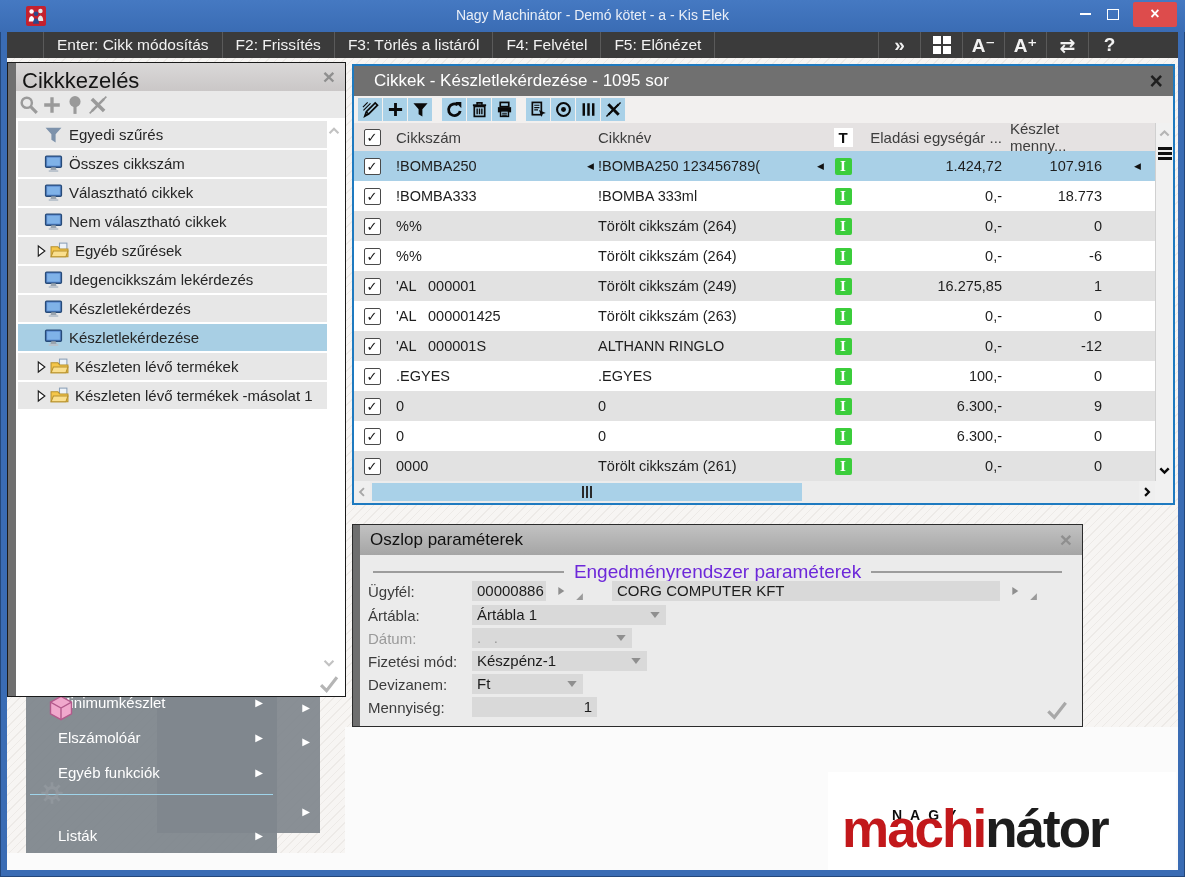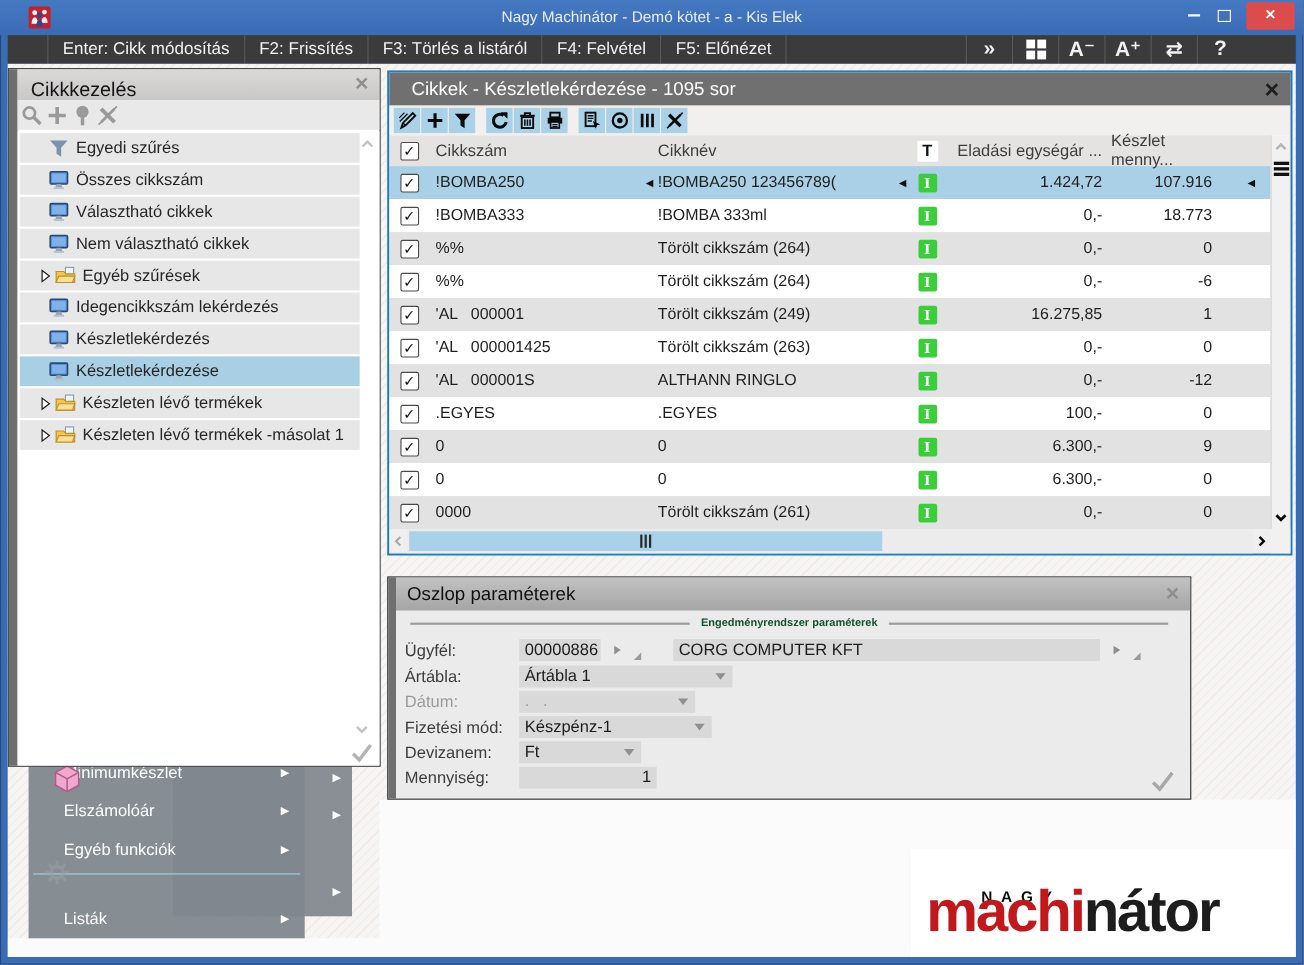--- a/index.html
+++ b/index.html
@@ -50,21 +50,21 @@
   
   .logo{position:absolute;left:821px;top:714px;width:348px;height:98px;background:#fff;z-index:2;}
   .logo-top{position:absolute;left:64px;top:35px;font-size:14px;font-weight:bold;letter-spacing:8px;color:#0d0d0d;}
   .logo-main{position:absolute;left:14px;top:26px;font-size:53px;font-weight:bold;letter-spacing:-2px;color:#1d1d1d;text-align:right;}
   .l-red{color:#c2181b;}
 
   
   .panel-l{position:absolute;left:0;top:4px;width:339px;height:635px;background:#fff;border:1px solid #1a1a1a;box-sizing:border-box;z-index:10;}
   .lbar{position:absolute;left:0;top:0;bottom:0;width:8px;background:#6f6f6f;}
   .lp-head{position:absolute;left:8px;right:0;top:0;height:28px;background:linear-gradient(#dad8d8,#cac7c7);display:flex;align-items:center;}
-  .lp-title{font-size:18px;color:#141414;padding-left:12px;flex:1;margin-top:8px;}
+  .lp-title{font-size:22px;color:#141414;padding-left:6px;flex:1;margin-top:8px;}
   .lp-close{color:#8f8f8f;font-size:21px;font-weight:bold;padding:0 10px;line-height:26px;}
   .lp-tools{position:absolute;left:8px;right:0;top:28px;height:27px;background:#e9e9e9;display:flex;align-items:center;padding-left:3px;}
   .lp-tool{width:23px;height:20px;color:#9a9a9a;}
   .lp-tool svg{width:20px;height:20px;}
   .lp-tree{position:absolute;left:8px;right:0;top:56px;bottom:0;background:#fff;}
   .tree-item{height:27px;margin:2px 18px 0 2px;background:#e7e7e7;display:flex;align-items:center;font-size:15px;color:#262626;padding-left:26px;}
   .tree-item.has-arrow{padding-left:16px;}
   .tree-item.sel{background:#a8cfe4;}
   .t-arrow{width:14px;height:16px;margin-right:2px;}
   .t-arrow svg{width:14px;height:16px;}
@@ -121,21 +121,21 @@
   .hs-corner{width:18px;background:#f1f1f1;}
 
   
   .dialog{position:absolute;left:345px;top:466px;width:731px;height:203px;background:#ebebeb;border:1px solid #2b2b2b;box-sizing:border-box;z-index:11;}
   .dlbar{position:absolute;left:0;top:0;bottom:0;width:7px;background:#6f6f6f;}
   .dg-head{position:absolute;left:7px;right:0;top:0;height:30px;background:linear-gradient(#c2c2c2,#a5a5a5);display:flex;align-items:center;}
   .dg-title{flex:1;font-size:17px;color:#101010;padding-left:10px;}
   .dg-close{color:#8f8f8f;font-size:21px;font-weight:bold;padding:0 10px;}
   .dg-legend{position:absolute;left:20px;right:20px;top:36px;display:flex;align-items:center;}
   .dg-legend i{display:block;flex:1;height:2px;background:#9c9c9c;}
-  .dg-leg-text{color:#14532d;font-size:10px;padding:0 10px;white-space:nowrap;font-weight:bold;}
+  .dg-leg-text{color:#6d28d9;font-size:19px;padding:0 10px;white-space:nowrap;}
   .f-row{position:absolute;left:15px;height:20px;display:flex;align-items:center;font-size:15px;color:#3c3c3c;}
   .f-row.dis .f-label,.f-row.dis .field{color:#9a9a9a;}
   .f-label{width:104px;}
   .field{background:#d9d9d9;height:20px;line-height:20px;padding:0 5px;box-sizing:border-box;position:relative;color:#1c1c1c;white-space:pre;}
   .field.num{text-align:right;}
   .fbtn{width:12px;height:12px;color:#8f8f8f;margin-left:9px;}
   .fbtn svg{width:12px;height:12px;}
   .fcorner{width:10px;height:10px;color:#9a9a9a;margin-left:7px;align-self:flex-end;}
   .fcorner svg{width:10px;height:10px;}
   .f-gap{width:28px;}

